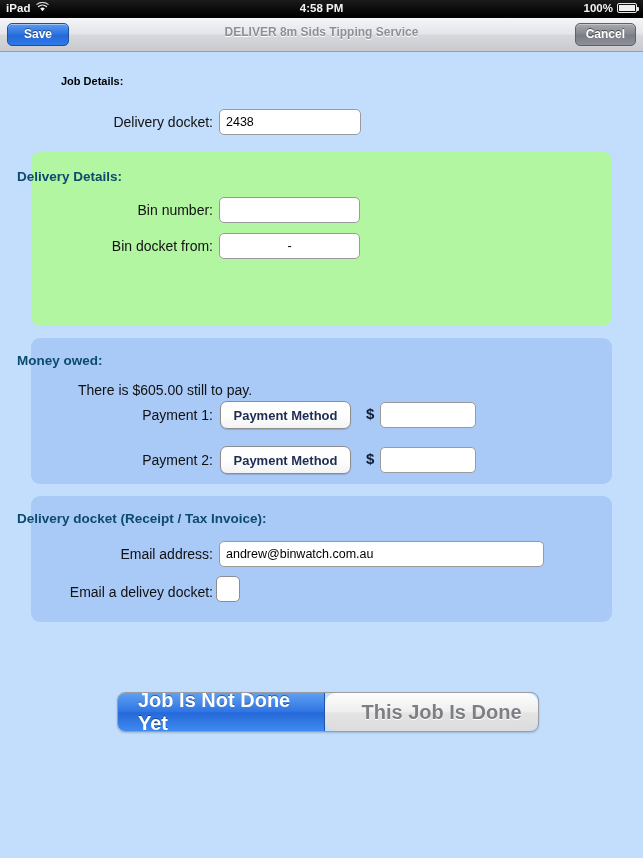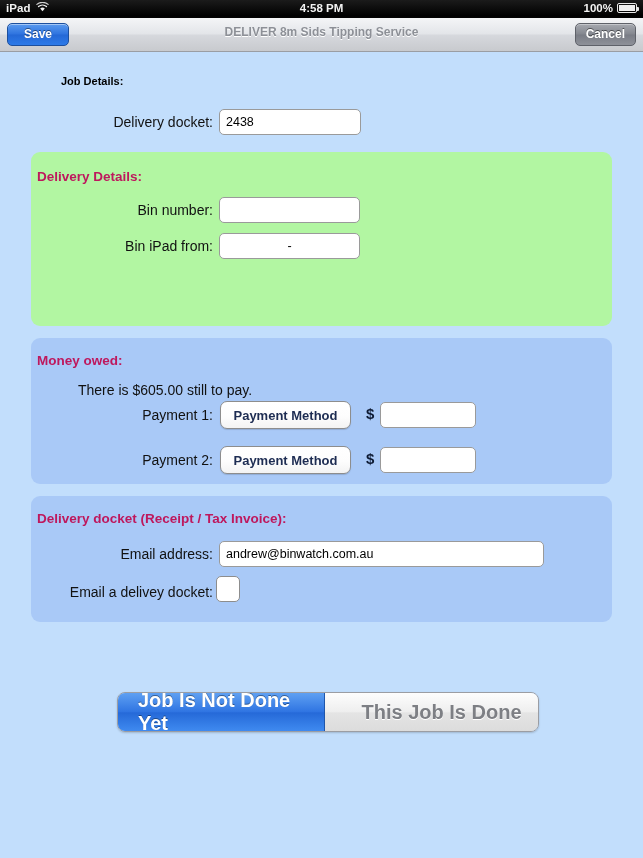--- a/index.html
+++ b/index.html
@@ -149,22 +149,21 @@
     border-radius: 9px;
     box-sizing: border-box;
   }
   .panel.green { background: #b2f6a2; }
   .panel.blue  { background: #a9c9f7; }
   .panel-title {
     position: absolute;
     left: 17px;
     font-size: 13.5px;
     font-weight: bold;
-    color: #be185d;
-    margin-left: 20px;
+    color: #0c4a6e;
   }
 
   .row-label {
     position: absolute;
     font-size: 14px;
     color: #111;
     text-align: right;
   }
 
   .fld {
@@ -243,20 +242,21 @@
     flex: 0 0 207px;
     background: linear-gradient(to bottom, #5ea0f2 0%, #2f74e2 50%, #2569d8 52%, #3f8af0 100%);
     color: #ffffff;
     text-shadow: 0 -1px 0 rgba(0,0,0,.4);
     border-right: 1px solid #1f56ab;
   }
   .seg.off {
     background: linear-gradient(to bottom, #fdfdfd 0%, #eeeeee 50%, #e4e4e4 52%, #dcdcdc 100%);
     color: #7d7f84;
     text-shadow: 0 1px 0 #ffffff;
+    border-radius: 11px;
   }
 </style>
 </head>
 <body>
 
 <div id="screen">
 
   <div class="statusbar">
     <div class="sb-left">
       <span class="sb-device">iPad</span>
@@ -289,21 +289,21 @@
 
     <div class="row-label" style="left:60px; top:62px; width:153px;">Delivery docket:</div>
     <input class="fld" style="left: 219px; top: 57px; width: 142px; height: 25px;" value="2438">
 
     <div class="panel green" style="top:100px; height:174px;"></div>
     <div class="panel-title" style="top:117px;">Delivery Details:</div>
 
     <div class="row-label" style="left:60px; top:150px; width:153px;">Bin number:</div>
     <input class="fld" style="left: 219px; top: 145px; width: 141px; height: 25px;" value="">
 
-    <div class="row-label" style="left:60px; top:186px; width:153px;">Bin iPad from:</div>
+    <div class="row-label" style="left:60px; top:186px; width:153px;">Bin docket from:</div>
     <div class="fld center" style="left:219px; top:181px; width:141px; height:26px;">-</div>
 
     <div class="panel blue" style="top:286px; height:146px;"></div>
     <div class="panel-title" style="top:301px;">Money owed:</div>
 
     <div style="position:absolute; left:78px; top:330px; font-size:14px; color:#111;">There is $605.00 still to pay.</div>
 
     <div class="row-label" style="left:60px; top:355px; width:153px;">Payment 1:</div>
     <div class="pm-btn" style="left:220px; top:349px; width:131px; height:28px;">Payment Method</div>
     <div class="dollar" style="left:366px; top:353px;">$</div>

